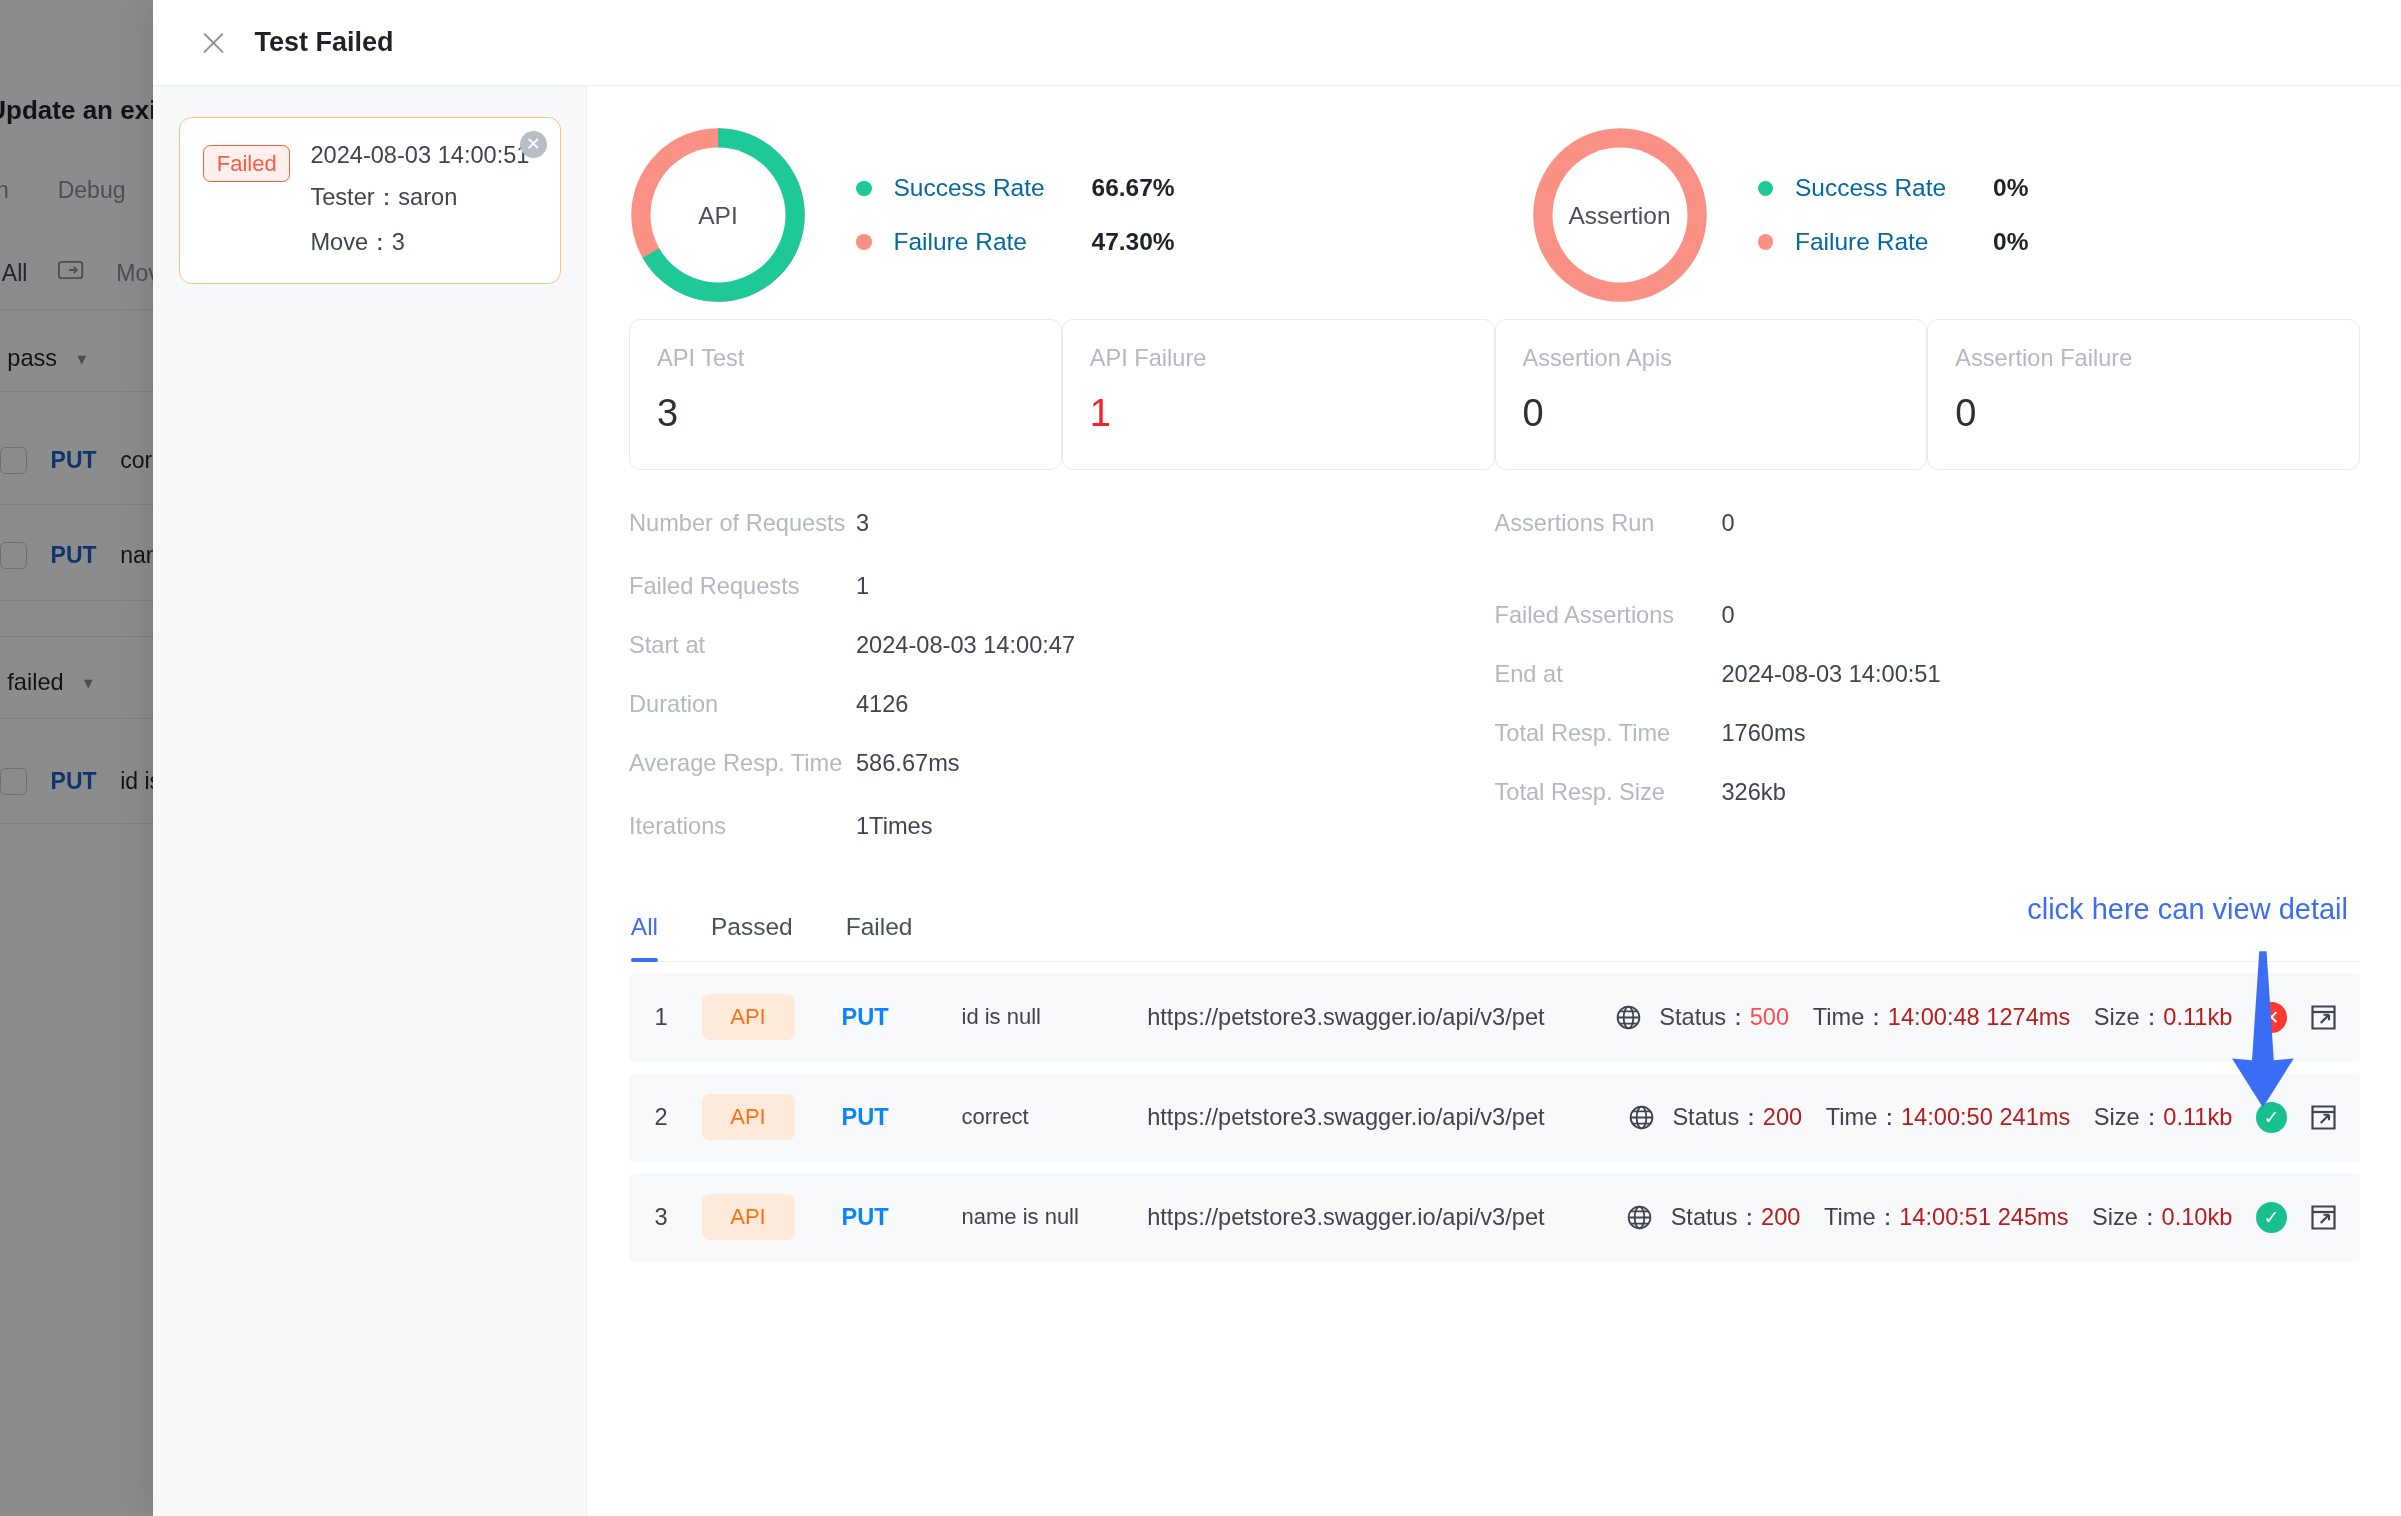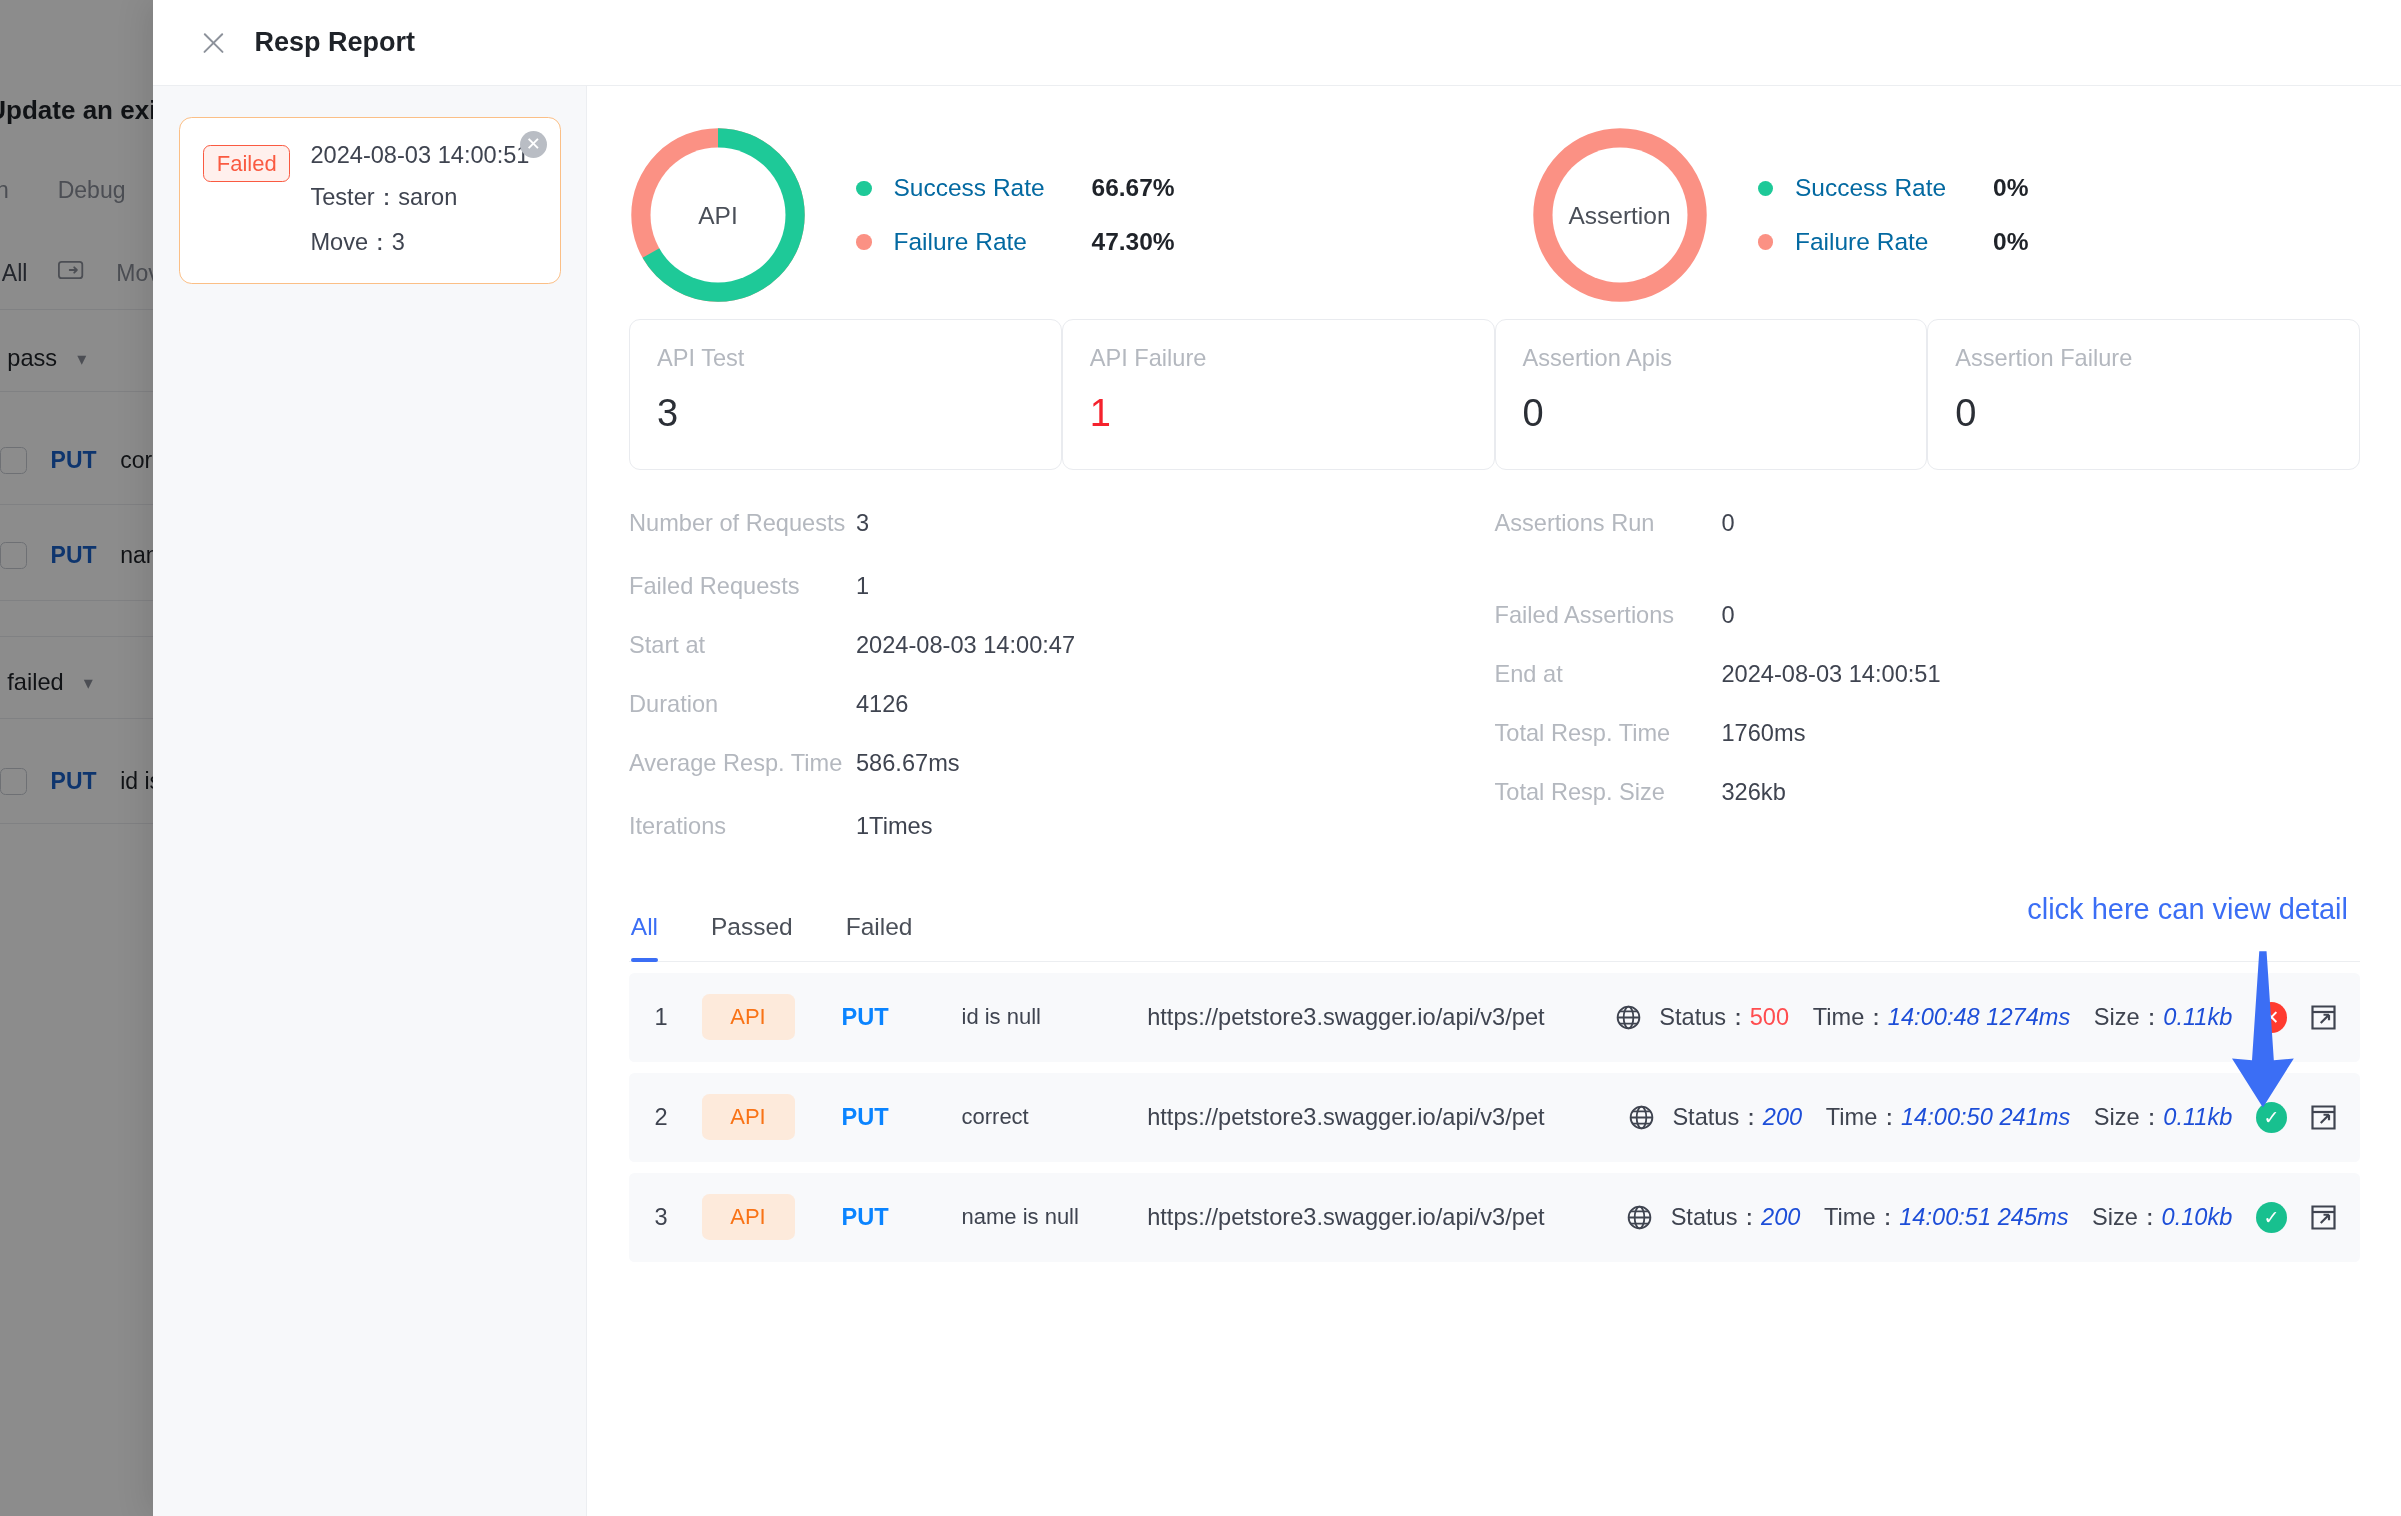--- a/index.html
+++ b/index.html
@@ -187,21 +187,21 @@
   .r-method {
     flex: none; width: 84px; font-size: 23.6px; font-weight: 700; color: #0a84ff;
     margin-right: 36px;
   }
   .r-name { flex: none; width: 173px; font-size: 22px; color: #3f4450; }
   .r-url { flex: none; font-size: 23.6px; color: #3f4450; margin-left: 12.7px; }
   .r-spacer { flex: 1; }
   .globe { width: 29px; height: 29px; flex: none; margin-right: 16.4px; }
   .meta-item { font-size: 23.6px; color: #3f4450; margin-right: 23.6px; }
   .meta-item .lbl { color: #3f4450; }
-  .ok { color: #1d4ed8; font-style: italic; }
+  .ok { color: #b91c1c; }
   .err { color: #ff4d4f; }
   .status-icon { width: 31px; height: 31px; border-radius: 50%; flex: none; margin-right: 20px;
     display: flex; align-items: center; justify-content: center; color: #fff; font-size: 19px; }
   .status-icon.pass { background: #18c08f; }
   .status-icon.fail { background: #ff3b30; }
   .open-icon { width: 33px; height: 33px; flex: none; cursor: pointer; }
 </style>
 </head>
 <body>
 
@@ -259,21 +259,21 @@
     </div>
     <div class="bg-divider" style="top:823px;"></div>
   </div>
 
   <div class="dim-overlay"></div>
 
   <div class="drawer">
 
     <div class="drawer-header">
       <div class="close-x"></div>
-      <div class="drawer-title">Resp Report</div>
+      <div class="drawer-title">Test Failed</div>
     </div>
 
     <div class="drawer-body">
 
       <div class="report-list">
         <div class="report-card">
           <div class="badge-failed">Failed</div>
           <div class="report-meta">
             <div>2024-08-03 14:00:51</div>
             <div>

